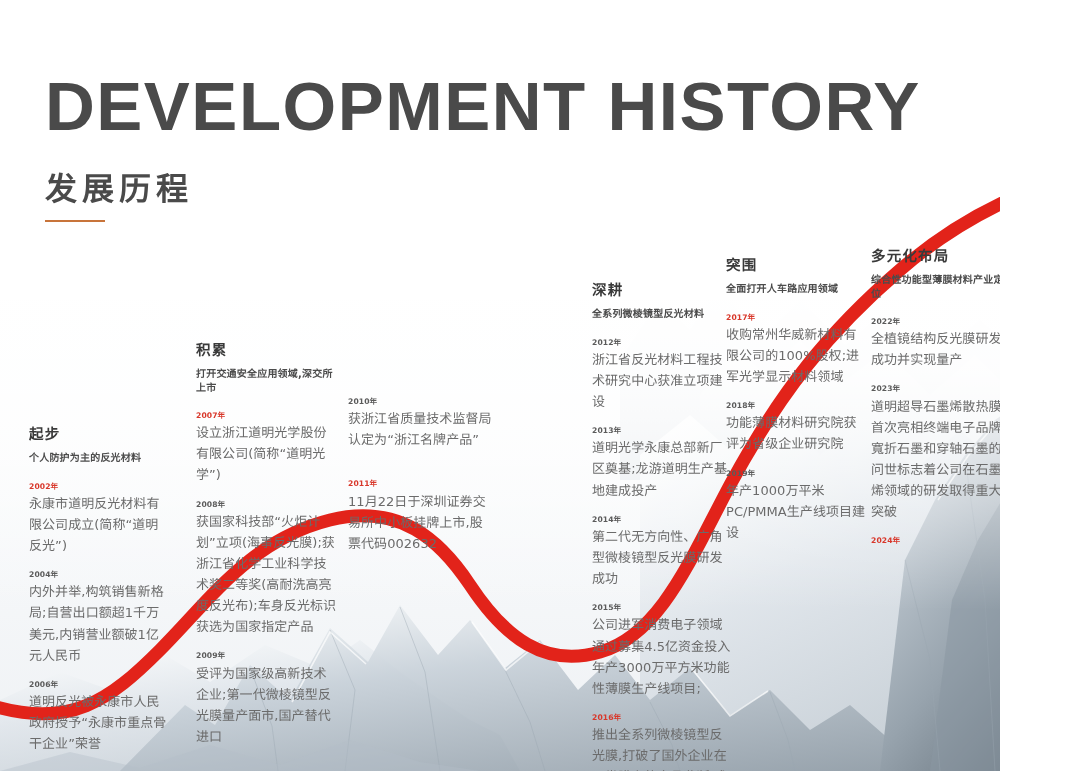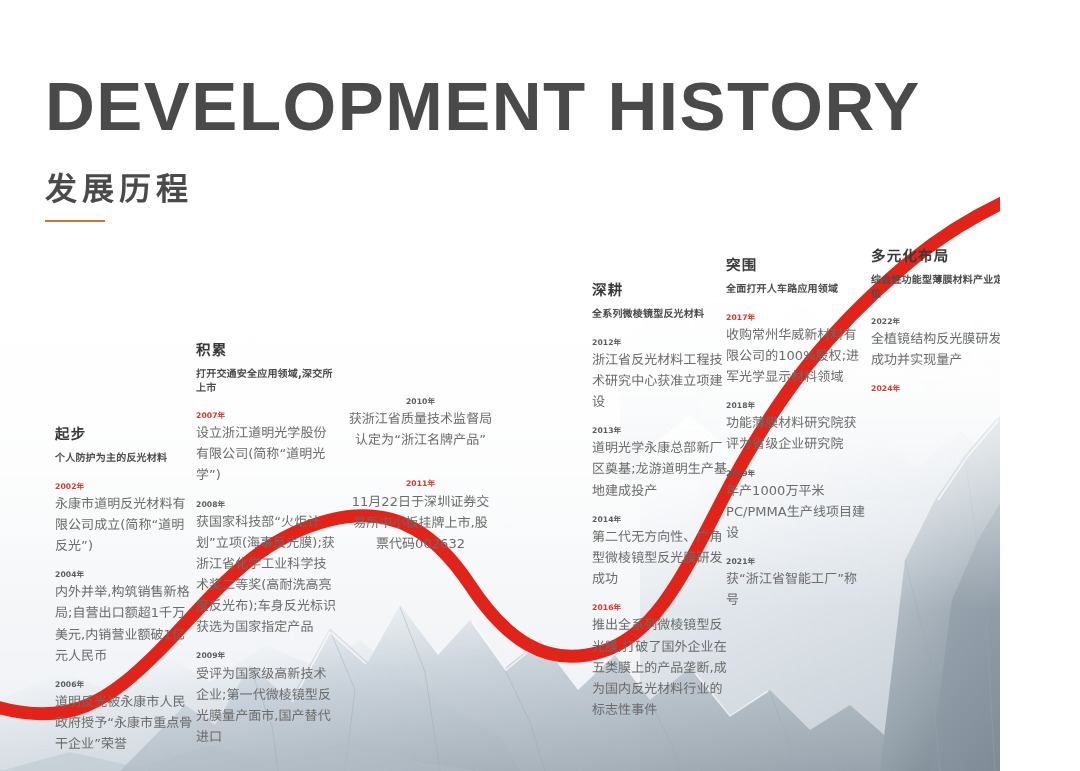--- a/index.html
+++ b/index.html
@@ -80,21 +80,20 @@
     font-weight: bold;
     color: #4c4c4c;
     letter-spacing: 0.2px;
     line-height: 1.35;
     font-family: "DejaVu Sans", "Liberation Sans", sans-serif;
     margin-bottom: 16px;
   }
   .subcol {
     position: absolute;
     z-index: 6;
-    text-align: center;
   }
   .entry { margin-bottom: 13px; }
   .entry:last-child { margin-bottom: 0; }
   .e-year {
     font-size: 7.6px;
     font-weight: bold;
     color: #5a5a5a;
     letter-spacing: 0.1px;
     line-height: 1.5;
     font-family: "DejaVu Sans", "Liberation Sans", sans-serif;
@@ -197,21 +196,21 @@
              C 660 635 690 560 730 485 C 780 392 830 330 900 270
              C 955 222 1020 190 1085 172" fill="none" stroke="#e2231a" stroke-width="13" stroke-linecap="round"></path>
   </svg>
 
   <div id="header">
     <div id="title-en">DEVELOPMENT HISTORY</div>
     <div id="title-cn">发展历程</div>
     <div id="title-rule"></div>
   </div>
 
-  <div class="col" style="left:55px; top:422px; width:140px;">
+  <div class="col" style="left:29px; top:422px; width:140px;">
     <div class="col-head">起步</div>
     <div class="col-sub">个人防护为主的反光材料</div>
 
     <div class="entry hi">
       <div class="e-year">2002年</div>
       <div class="e-body">永康市道明反光材料有限公司成立(简称“道明反光”)</div>
     </div>
     <div class="entry">
       <div class="e-year">2004年</div>
       <div class="e-body">内外并举,构筑销售新格局;自营出口额超1千万美元,内销营业额破1亿元人民币</div>
@@ -260,20 +259,24 @@
       <div class="e-body">浙江省反光材料工程技术研究中心获准立项建设</div>
     </div>
     <div class="entry">
       <div class="e-year">2013年</div>
       <div class="e-body">道明光学永康总部新厂区奠基;龙游道明生产基地建成投产</div>
     </div>
     <div class="entry">
       <div class="e-year">2014年</div>
       <div class="e-body">第二代无方向性、广角型微棱镜型反光膜研发成功</div>
     </div>
+    <div class="entry">
+      <div class="e-year">2015年</div>
+      <div class="e-body">公司进军消费电子领域通过募集4.5亿资金投入年产3000万平方米功能性薄膜生产线项目;</div>
+    </div>
     <div class="entry hi">
       <div class="e-year">2016年</div>
       <div class="e-body">推出全系列微棱镜型反光膜,打破了国外企业在五类膜上的产品垄断,成为国内反光材料行业的标志性事件</div>
     </div>
   </div>
 
   <div class="col" style="left:726px; top:253px; width:140px;">
     <div class="col-head">突围</div>
     <div class="col-sub">全面打开人车路应用领域</div>
 
@@ -282,32 +285,32 @@
       <div class="e-body">收购常州华威新材料有限公司的100%股权;进军光学显示材料领域</div>
     </div>
     <div class="entry">
       <div class="e-year">2018年</div>
       <div class="e-body">功能薄膜材料研究院获评为省级企业研究院</div>
     </div>
     <div class="entry">
       <div class="e-year">2019年</div>
       <div class="e-body">年产1000万平米PC/PMMA生产线项目建设</div>
     </div>
-    <div class="entry">
-      <div class="e-year">2021年</div>
-      <div class="e-body">获“浙江省智能工厂”称号</div>
-    </div>
   </div>
 
   <div class="col" style="left:871px; top:244px; width:140px;">
     <div class="col-head">多元化布局</div>
     <div class="col-sub">综合性功能型薄膜材料产业定位</div>
 
     <div class="entry">
       <div class="e-year">2022年</div>
       <div class="e-body">全植镜结构反光膜研发成功并实现量产</div>
     </div>
+    <div class="entry">
+      <div class="e-year">2023年</div>
+      <div class="e-body">道明超导石墨烯散热膜首次亮相终端电子品牌;寬折石墨和穿轴石墨的问世标志着公司在石墨烯领域的研发取得重大突破</div>
+    </div>
     <div class="entry hi">
       <div class="e-year">2024年</div>
     </div>
   </div>
 
 </div>
 
 </body></html>

